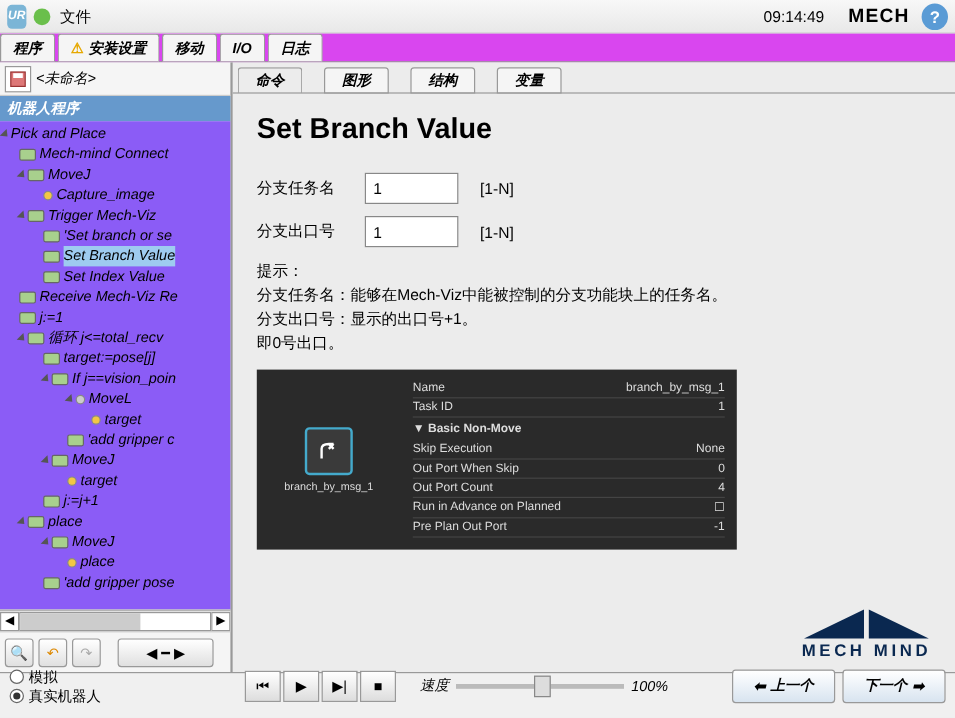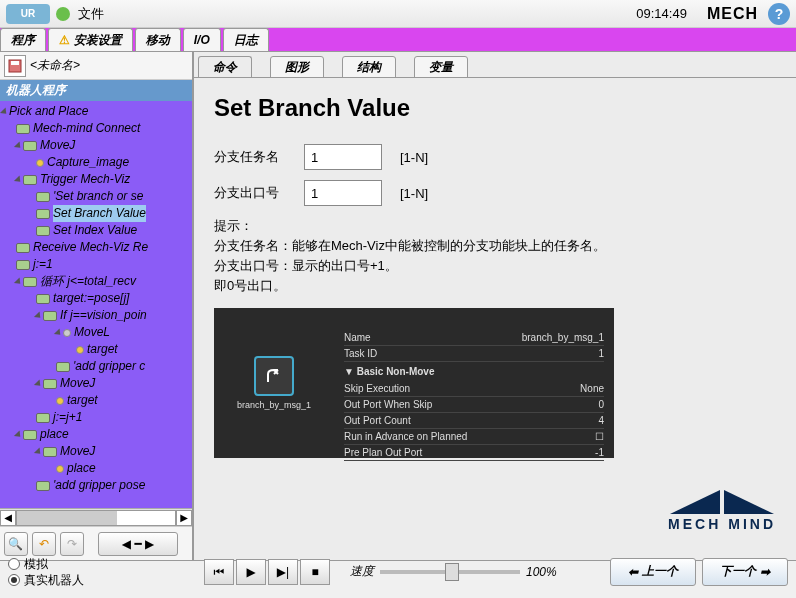--- a/index.html
+++ b/index.html
@@ -1,19 +1,19 @@
 <!DOCTYPE html>
 <html><head>
 <meta charset="utf-8">
 <style>
 * { box-sizing: border-box; margin: 0; padding: 0; font-family: Arial, "Microsoft YaHei", sans-serif; }
 body { width: 796px; height: 598px; background: #f0f0f0; overflow: hidden; font-size: 12px; }
 
 .titlebar { height: 28px; background: linear-gradient(#f8f8f8,#e8e8e8); display: flex; align-items: center; padding: 0 6px; border-bottom: 1px solid #ccc; }
-.titlebar .logo { width: 44px; height: 20px; border-radius: 4px; background: #7bb5d6; color: #fff; font-weight: bold; font-size: 10px; display: flex; align-items: center; justify-content: center; }
+.titlebar .logo { width: 16px; height: 20px; border-radius: 4px; background: #7bb5d6; color: #fff; font-weight: bold; font-size: 10px; display: flex; align-items: center; justify-content: center; font-style: italic; }
 .titlebar .green-dot { width: 14px; height: 14px; border-radius: 50%; background: #6abf4b; margin-left: 6px; }
 .titlebar .title { margin-left: 8px; font-size: 13px; }
 .titlebar .spacer { flex: 1; }
 .titlebar .clock { font-size: 13px; margin-right: 20px; }
 .titlebar .cccc { font-weight: bold; font-size: 16px; letter-spacing: 1px; margin-right: 10px; }
 .titlebar .help { width: 22px; height: 22px; border-radius: 50%; background: #5a9bd5; color: #fff; display: flex; align-items: center; justify-content: center; font-weight: bold; font-size: 14px; }
 
 .maintabs { height: 24px; background: #d946ef; display: flex; border-bottom: 1px solid #999; }
 .maintab { padding: 2px 10px; border: 1px solid #999; border-bottom: none; margin-right: 2px; background: #f5f5f5; display: flex; align-items: center; gap: 4px; font-style: italic; font-weight: bold; font-size: 12px; border-radius: 3px 3px 0 0; }
 .maintab .warn { color: #e6a800; font-style: normal; }
@@ -53,24 +53,24 @@
 .content h1 { font-size: 24px; font-weight: bold; margin-bottom: 22px; }
 .formrow { display: flex; align-items: center; margin-bottom: 10px; font-size: 13px; }
 .formrow .lbl { width: 90px; }
 .formrow input { width: 78px; height: 26px; border: 1px solid #888; padding: 0 6px; font-size: 13px; }
 .formrow .range { margin-left: 18px; }
 .hint { font-size: 13px; line-height: 20px; margin-top: 8px; }
 .propimg { margin-top: 12px; width: 400px; height: 150px; background: #2a2a2a; color: #ddd; font-size: 10px; display: flex; }
 .propimg .node { width: 120px; display: flex; flex-direction: column; align-items: center; justify-content: center; }
 .propimg .node .box { width: 40px; height: 40px; border: 2px solid #4ac; border-radius: 4px; background: #3a3a3a; display: flex; align-items: center; justify-content: center; }
 .propimg .node .cap { font-size: 9px; margin-top: 4px; }
-.propimg .props { flex: 1; padding: 22px 10px; }
+.propimg .props { flex: 1; padding: 8px 10px; }
 .propimg .props .prow { display: flex; justify-content: space-between; padding: 2px 0; border-bottom: 1px solid #444; }
 .propimg .props .sect { font-weight: bold; margin: 4px 0; }
-.mechlogo { position: absolute; right: 20px; bottom: 28px; text-align: center; }
+.mechlogo { position: absolute; right: 20px; bottom: 10px; text-align: center; }
 .mechlogo .wings { display: flex; justify-content: center; gap: 4px; }
 .mechlogo .wing { width: 0; height: 0; }
 .mechlogo .wl { border-right: 50px solid #0a2850; border-top: 24px solid transparent; }
 .mechlogo .wr { border-left: 50px solid #0a2850; border-top: 24px solid transparent; }
 .mechlogo .txt { font-weight: bold; letter-spacing: 3px; font-size: 14px; color: #0a2850; margin-top: 2px; }
 
 .bottombar { height: 22px; border-top: 1px solid #999; display: flex; align-items: center; padding: 0 8px; background: #f0f0f0; }
 .simopts { width: 186px; font-size: 12px; line-height: 16px; }
 .simopts .opt { display: flex; align-items: center; gap: 4px; }
 .simopts .radio { width: 12px; height: 12px; border-radius: 50%; border: 1px solid #666; background: #fff; }

